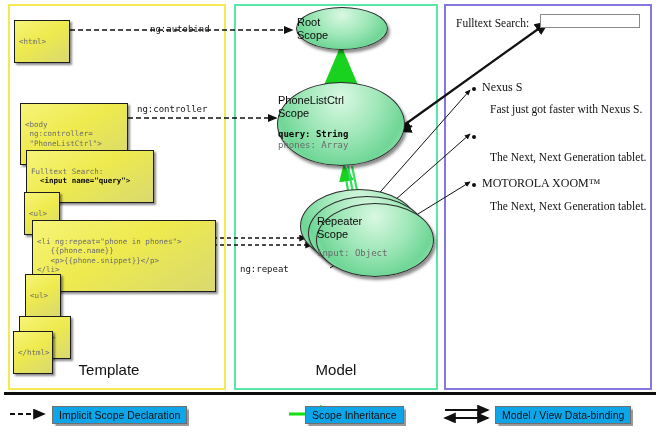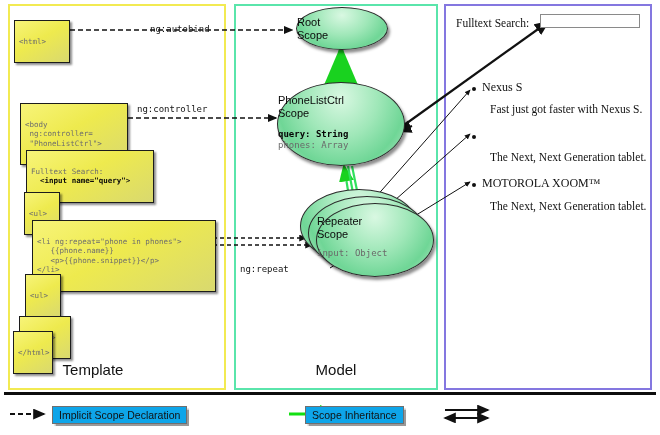--- a/index.html
+++ b/index.html
@@ -24,21 +24,21 @@
   .col-model   {left:234px;top:4px; width:204px; height:386px; border:2px solid #5ae5ab;}
   .col-view    {left:444px;top:4px; width:208px; height:386px; border:2px solid #8477e0;}
 
   .col-label{
     position:absolute;
     text-align:center;
     font-size:15px;
     color:#111;
     font-family:"Liberation Sans", sans-serif;
   }
-  .lbl-template{left:0;  top:361px; width:186px;}
+  .lbl-template{left:16px;  top:361px; width:186px;}
   .lbl-model   {left:234px;top:361px; width:204px;}
   .lbl-view    {left:444px;top:361px; width:208px;}
 
   
   .ybox{
     position:absolute;
     box-sizing:border-box;
     border:1px solid #1c1c1c;
     background:linear-gradient(150deg,#f7f479 0%, #eeea4e 45%, #d9d96f 100%);
     box-shadow:2px 2px 2px rgba(0,0,0,0.45);
@@ -236,14 +236,15 @@
   <svg class="ov">
     <line x1="10" y1="414" x2="44" y2="414" stroke="#111" stroke-width="1.8" stroke-dasharray="5,3" marker-end="url(#ah-black)"></line>
     <line x1="289" y1="414" x2="338" y2="414" stroke="#12e012" stroke-width="3" marker-end="url(#ah-green-lg)"></line>
     <line x1="445" y1="410" x2="488" y2="410" stroke="#111" stroke-width="1.8" marker-end="url(#ah-black)"></line>
     <line x1="488" y1="418" x2="445" y2="418" stroke="#111" stroke-width="1.8" marker-end="url(#ah-black)"></line>
     <line x1="445" y1="418" x2="488" y2="418" stroke="#111" stroke-width="1.8" marker-end="url(#ah-black)"></line>
   </svg>
 
   <div class="lg-box" style="left:52px;top:406px;">Implicit Scope Declaration</div>
   <div class="lg-box" style="left:305px;top:406px;">Scope Inheritance</div>
+  <div class="lg-box" style="left:495px;top:406px;">Model / View Data-binding</div>
 
 </div>
 
 </body></html>

